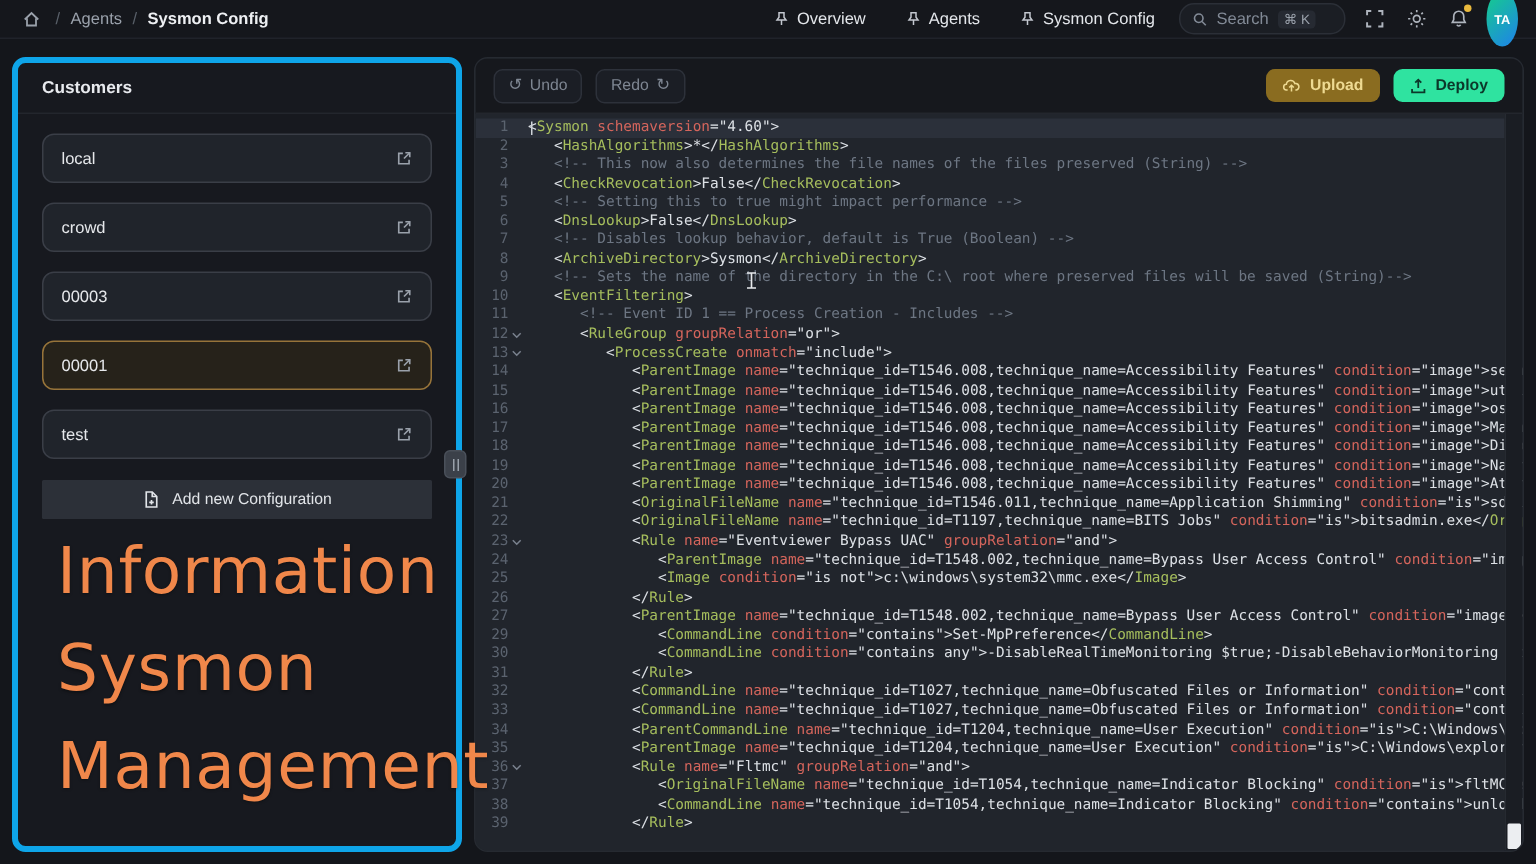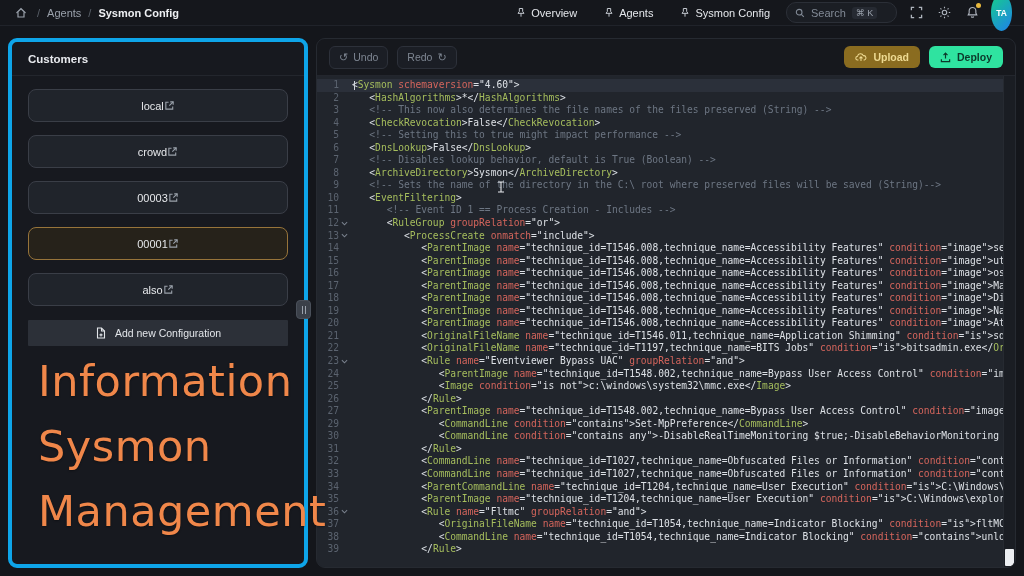--- a/index.html
+++ b/index.html
@@ -24,21 +24,21 @@
   .bell-dot{position:absolute;top:-1px;right:0;width:5px;height:5px;border-radius:50%;background:#e9b93d;}
   .avatar{width:21px;height:37px;border-radius:50%;display:flex;align-items:center;justify-content:center;
     font-size:8.5px;font-weight:700;color:#fff;background:linear-gradient(135deg,#17c09c 20%,#1e85e6 95%);}
 
   
   .sidebar{position:absolute;left:8px;top:38px;width:300px;bottom:8px;background:#17191f;
     border:4px solid #0ea5e9;border-radius:9px;box-sizing:border-box;}
   .sidebar-header{padding:11px 16px 10px;font-size:11.5px;font-weight:700;color:#e8eaee;
     border-bottom:1px solid #23262d;}
   .cust-card{margin:13px 16px 0;height:33px;background:#20242b;border:1px solid #3a3e47;border-radius:8px;
-    display:flex;align-items:center;justify-content:center;padding:0 0;box-sizing:border-box;
+    display:flex;align-items:center;justify-content:space-between;padding:0 12px;box-sizing:border-box;
     font-size:11px;color:#e6e8eb;}
   .cust-card.selected{border-color:#97743a;background:#26221a;}
   .ext-icon{color:#9aa1ab;display:flex;}
   .add-btn{margin:14px 16px 0;height:26px;background:#2c3038;border-radius:1px;display:flex;
     align-items:center;justify-content:center;gap:8px;font-size:10.5px;color:#e2e5e9;}
   .resize-handle{position:absolute;right:-7px;top:258px;width:13px;height:17px;background:#3b4049;
     border:1px solid #4a505a;border-radius:4px;display:flex;align-items:center;justify-content:center;gap:2px;}
   .resize-handle i{display:block;width:1px;height:8px;background:#9aa1ab;}
 
   
@@ -198,21 +198,21 @@
           <span>00001</span>
           <span class="ext-icon">
             <svg width="11" height="11" viewBox="0 0 12 12" fill="none" stroke="#9aa1ab" stroke-width="1.2">
               <path d="M5 2.5H2v7.5h7.5V7"></path>
               <path d="M6.8 2h3.2v3.2"></path>
               <path d="M10 2 5.8 6.2"></path>
             </svg>
           </span>
         </div>
         <div class="cust-card">
-          <span>also</span>
+          <span>test</span>
           <span class="ext-icon">
             <svg width="11" height="11" viewBox="0 0 12 12" fill="none" stroke="#9aa1ab" stroke-width="1.2">
               <path d="M5 2.5H2v7.5h7.5V7"></path>
               <path d="M6.8 2h3.2v3.2"></path>
               <path d="M10 2 5.8 6.2"></path>
             </svg>
           </span>
         </div>
       </div>
     <div class="add-btn">

